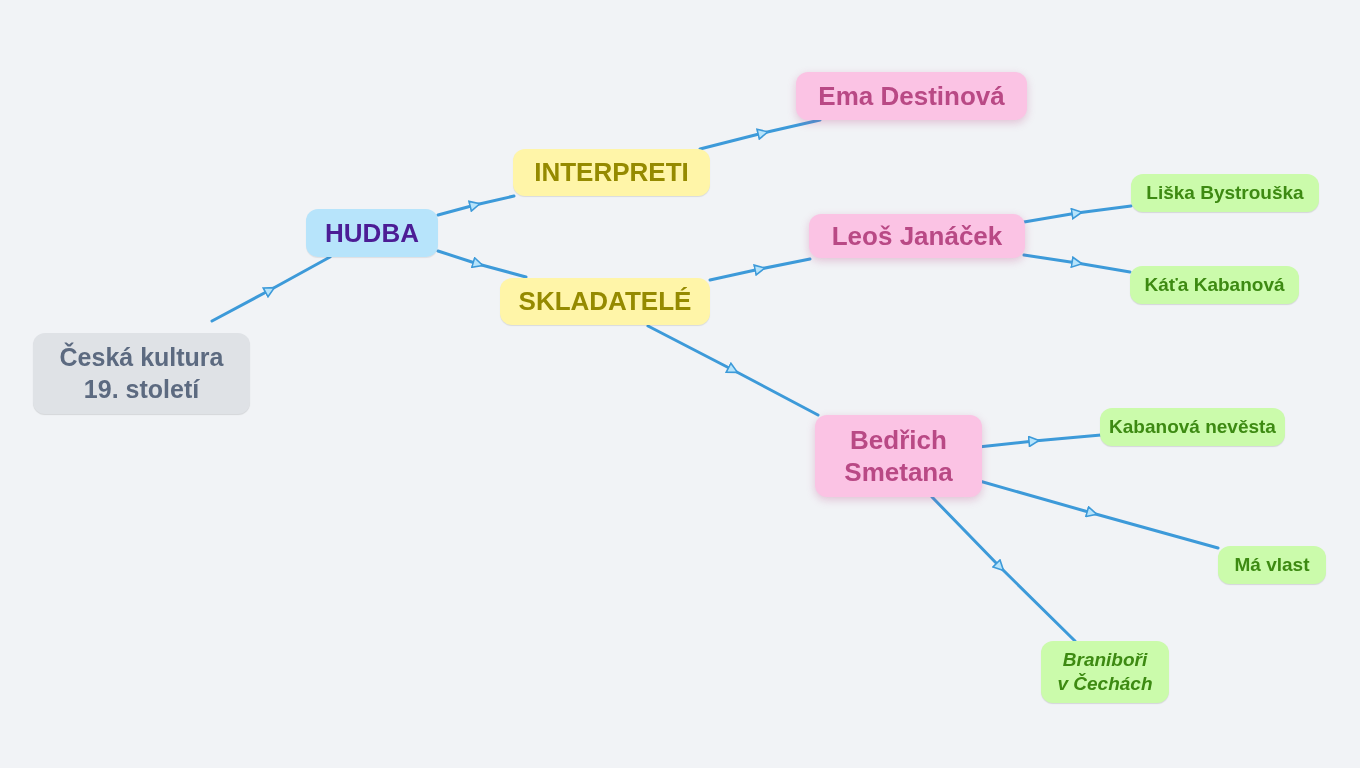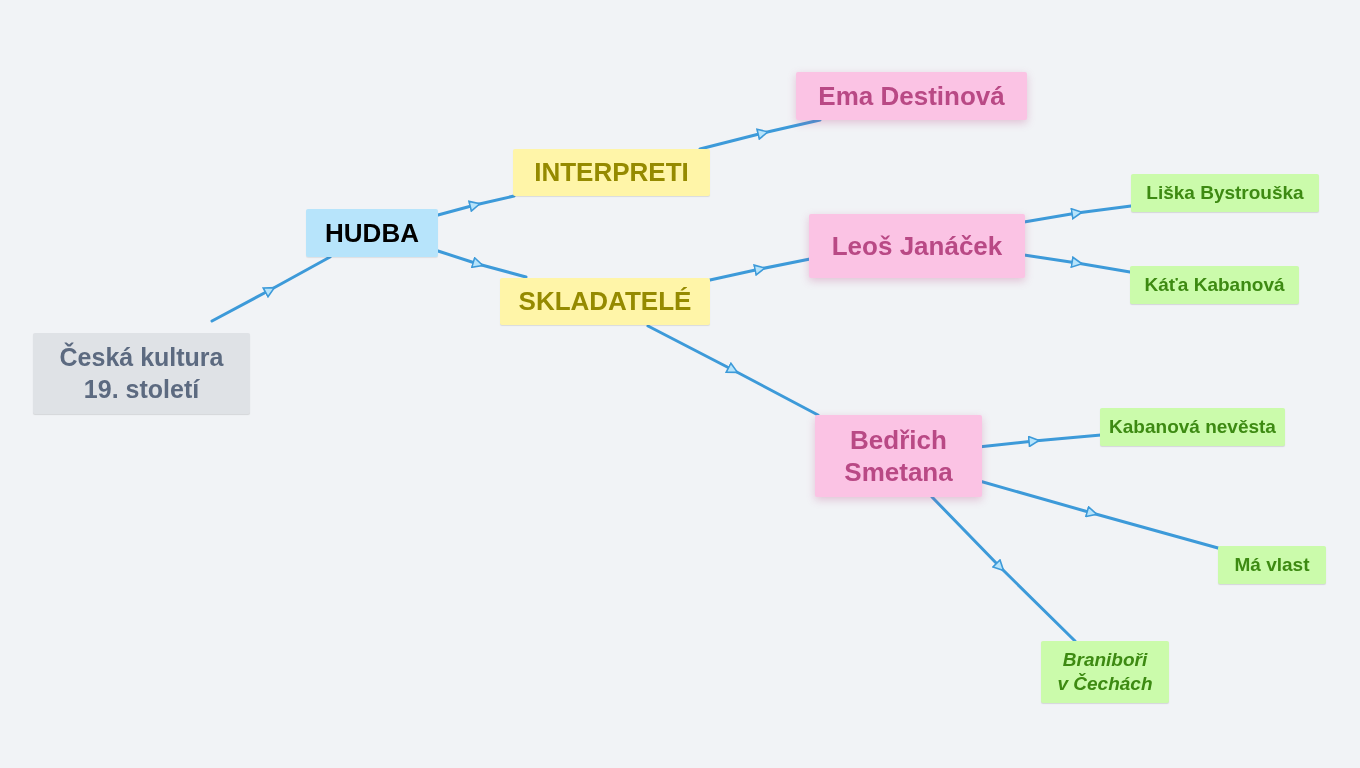--- a/index.html
+++ b/index.html
@@ -1,20 +1,20 @@
 <!DOCTYPE html>
 <html><head>
 <meta charset="utf-8">
 <style>
   html,body{margin:0;padding:0;}
   body{width:1360px;height:768px;background:#f1f3f6;position:relative;overflow:hidden;font-family:"Liberation Sans",sans-serif;}
   svg.edges{position:absolute;left:0;top:0;width:1360px;height:768px;}
-  .node{position:absolute;display:flex;align-items:center;justify-content:center;text-align:center;font-weight:bold;border-radius:2px;box-sizing:border-box;line-height:1.25;white-space:pre-line;cursor:pointer;}
+  .node{position:absolute;display:flex;align-items:center;justify-content:center;text-align:center;font-weight:bold;border-radius:12px;box-sizing:border-box;line-height:1.25;white-space:pre-line;cursor:pointer;}
   .root{background:#dfe2e6;color:#5c6a80;font-size:25px;box-shadow:0 1px 1px rgba(0,0,0,0.12);}
-  .l1{background:#b7e4fb;color:#000000;font-size:26px;box-shadow:0 1px 1px rgba(0,0,0,0.08);}
+  .l1{background:#b7e4fb;color:#4c1d95;font-size:26px;box-shadow:0 1px 1px rgba(0,0,0,0.08);}
   .l2{background:#fff5a8;color:#958a00;font-size:26px;box-shadow:0 1px 1px rgba(0,0,0,0.1);}
   .l3{background:#fbc3e4;color:#b94985;font-size:26px;box-shadow:0 3px 8px rgba(185,73,133,0.28);}
   .l4{background:#cbfbab;color:#3d8a12;font-size:19px;box-shadow:0 1px 1px rgba(0,0,0,0.12);}
 </style>
 </head>
 <body>
 
 <svg class="edges" viewBox="0 0 1360 768">
   <defs>
     <marker id="arr" viewBox="0 0 12 12" refX="6" refY="6" markerWidth="12" markerHeight="12" markerUnits="userSpaceOnUse" orient="auto">
@@ -61,21 +61,21 @@
 </div>
 
 <div class="node l2" style="left:500px;top:278px;width:210px;height:47px;">
   <span>SKLADATELÉ</span>
 </div>
 
 <div class="node l3" style="left:796px;top:72px;width:231px;height:48px;">
   <span>Ema Destinová</span>
 </div>
 
-<div class="node l3" style="left:809px;top:214px;width:216px;height:64px;">
+<div class="node l3" style="left:809px;top:214px;width:216px;height:44px;">
   <span>Leoš Janáček</span>
 </div>
 
 <div class="node l3" style="left:815px;top:415px;width:167px;height:82px;">
   <span>Bedřich
 Smetana</span>
 </div>
 
 <div class="node l4" style="left:1131px;top:174px;width:188px;height:38px;">
   <span>Liška Bystrouška</span>

